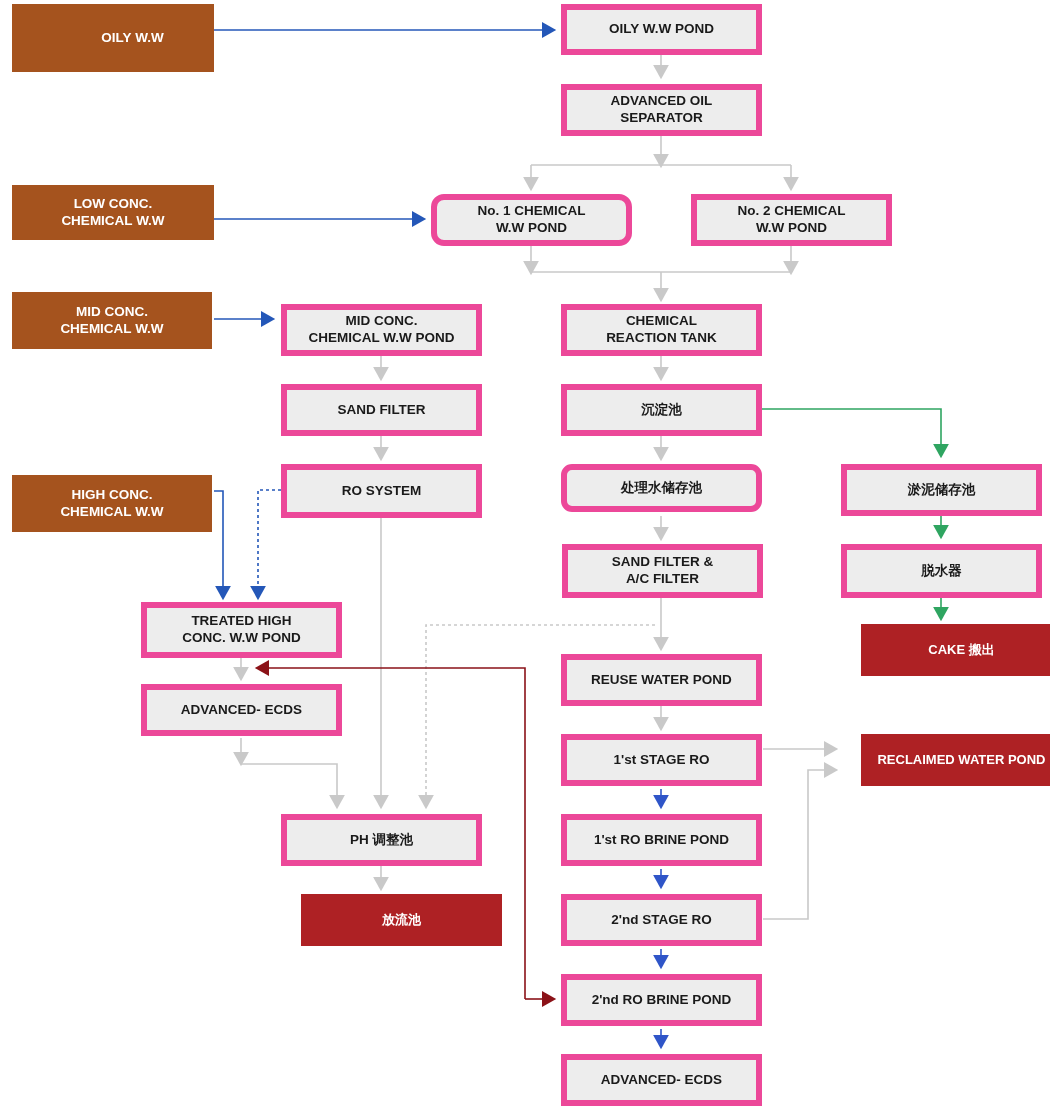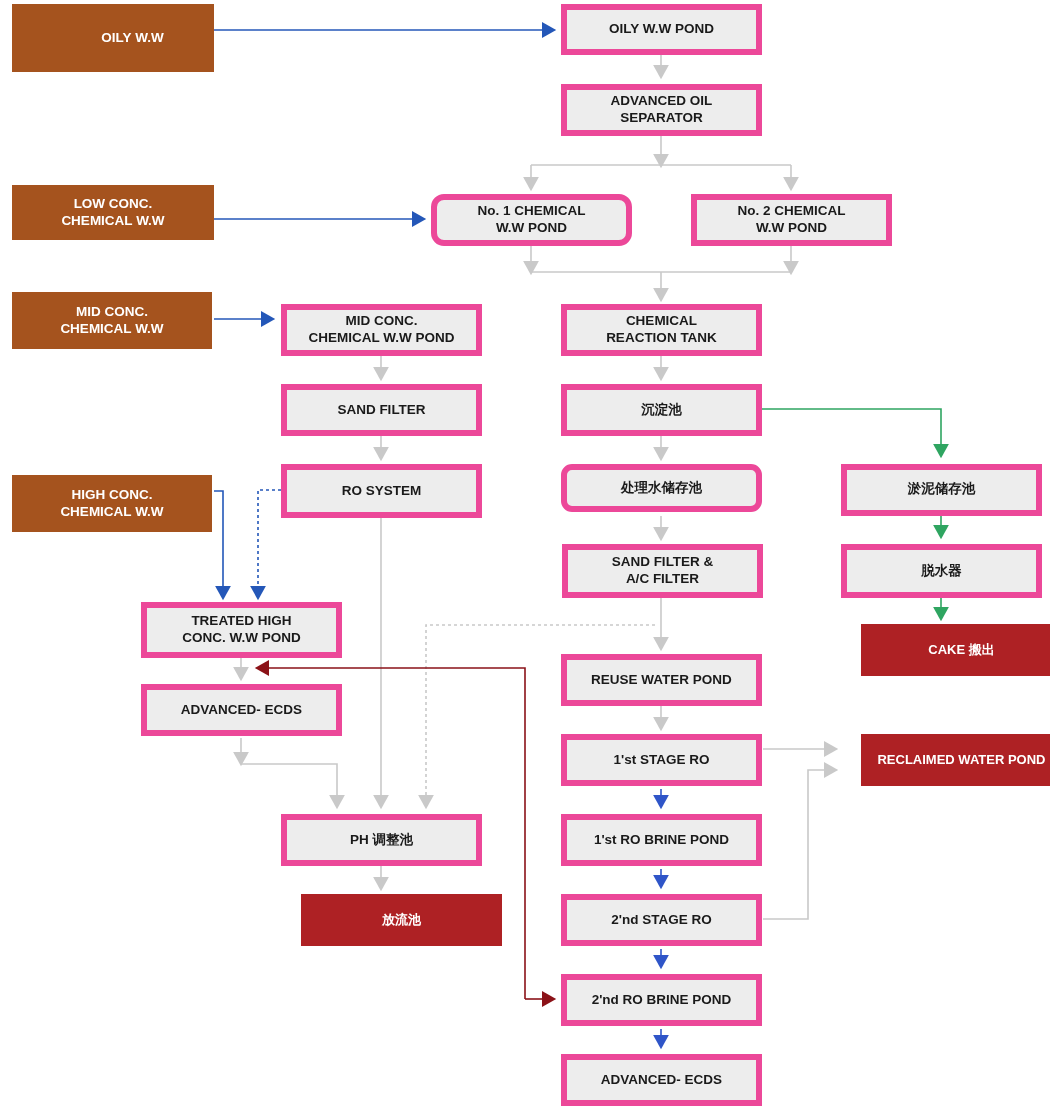--- a/index.html
+++ b/index.html
@@ -178,21 +178,21 @@
   <div class="node grey" style="left:561px;top:894px;width:201px;height:52px;">
     <span class="lbl">2'nd STAGE RO</span>
   </div>
   <div class="node grey" style="left:561px;top:974px;width:201px;height:52px;">
     <span class="lbl">2'nd RO BRINE POND</span>
   </div>
   <div class="node grey" style="left:561px;top:1054px;width:201px;height:52px;">
     <span class="lbl">ADVANCED- ECDS</span>
   </div>
 
-  <div class="node grey" style="left:841px;top:464px;width:201px;height:52px;font-family:Liberation Mono, monospace;">
+  <div class="node grey" style="left:841px;top:464px;width:201px;height:52px;">
     <span class="lbl">淤泥储存池</span>
   </div>
   <div class="node grey" style="left:841px;top:544px;width:201px;height:54px;">
     <span class="lbl">脱水器</span>
   </div>
   <div class="node red" style="left:841px;top:624px;width:201px;height:52px;">
     <span class="lbl">CAKE  搬出</span>
   </div>
   <div class="node red" style="left:841px;top:734px;width:201px;height:52px;">
     <span class="lbl">RECLAIMED WATER POND</span>

